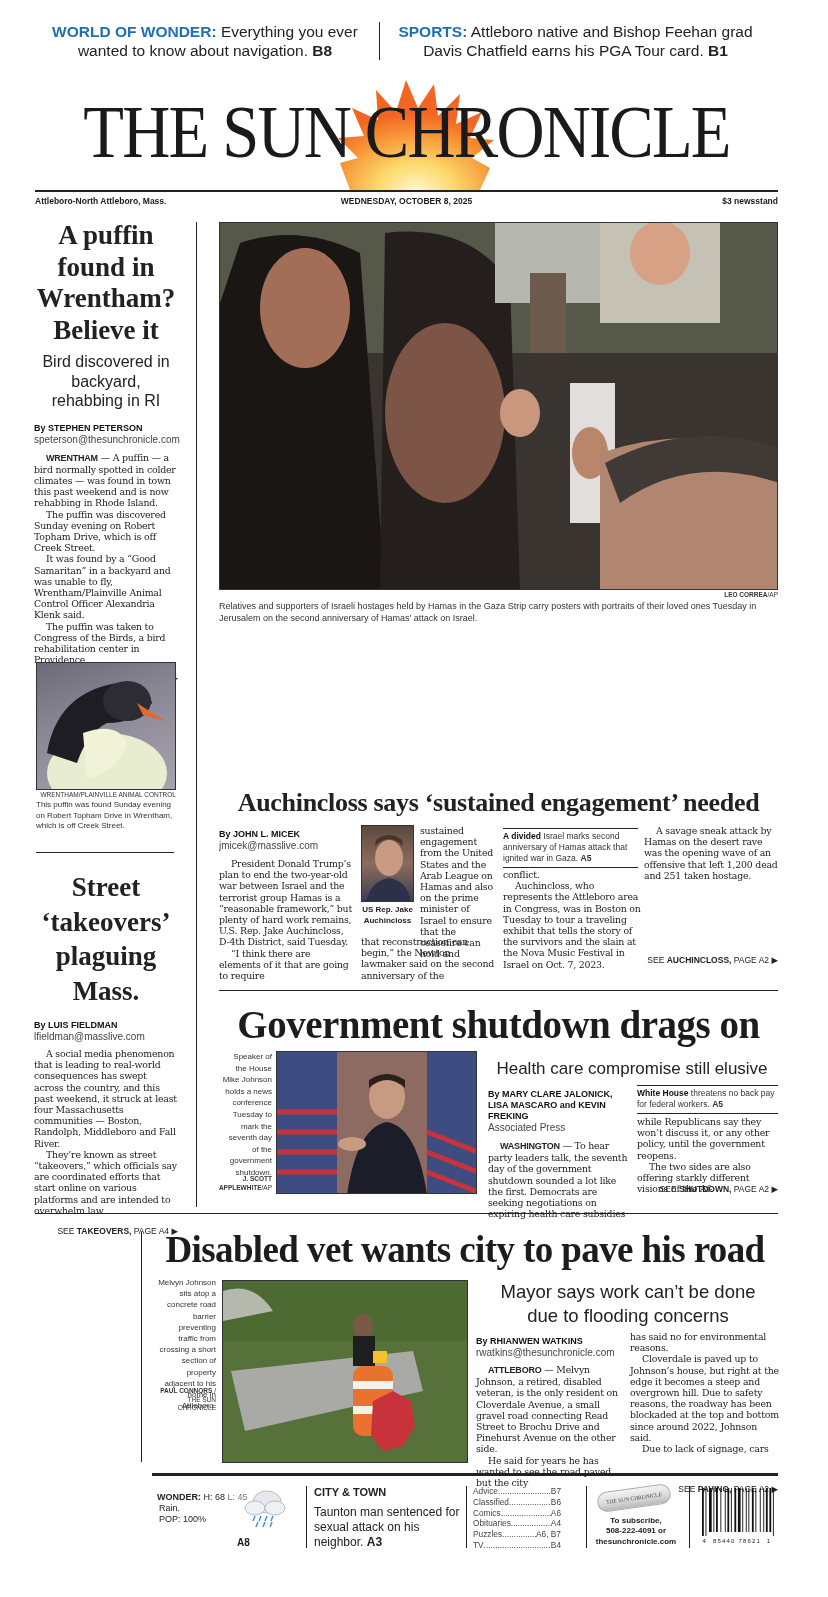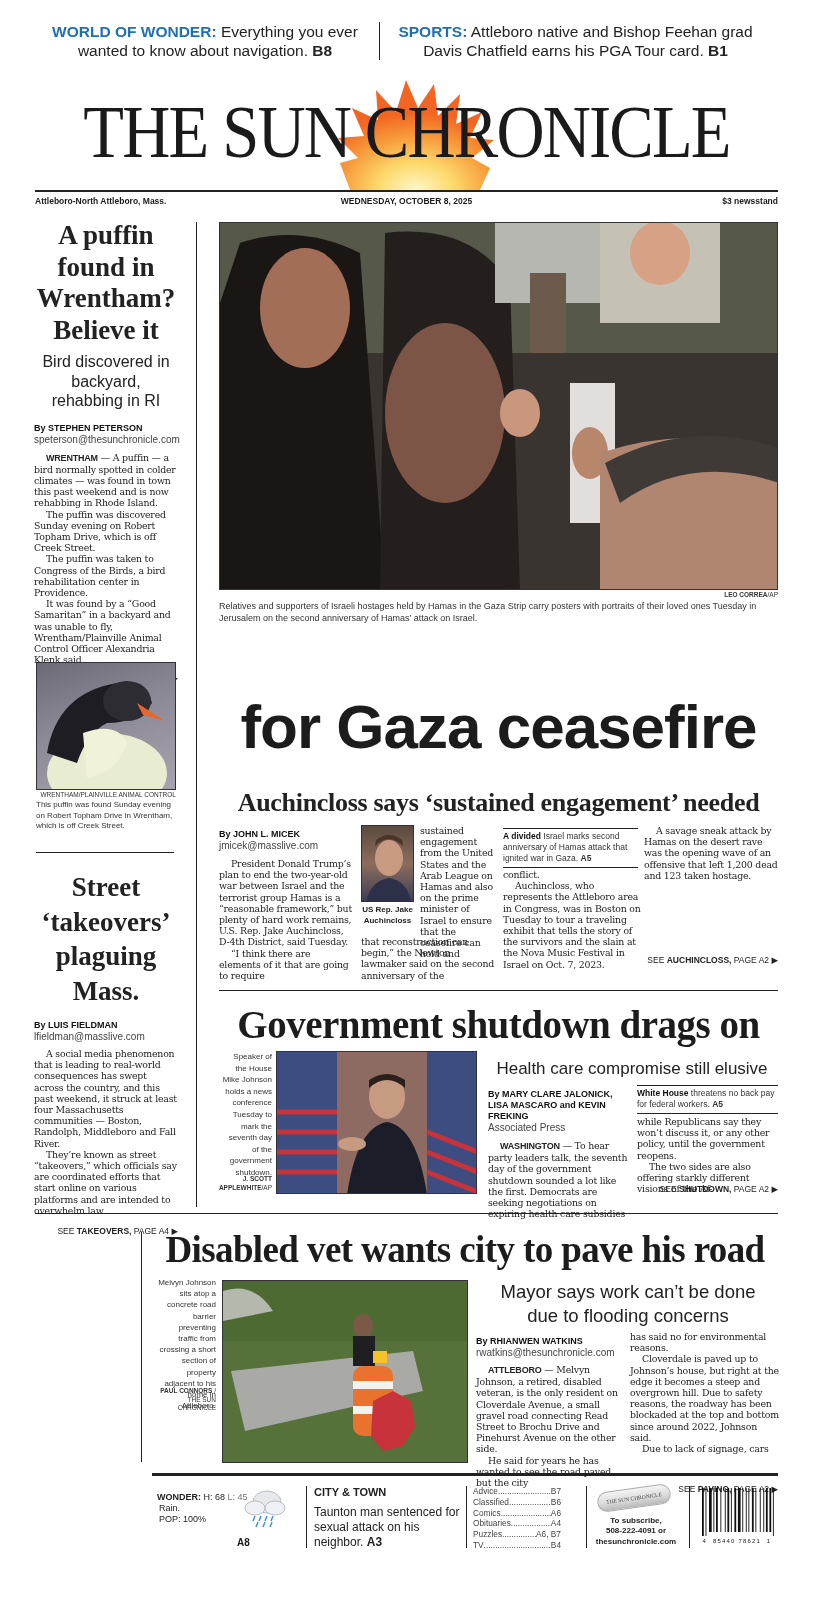--- a/index.html
+++ b/index.html
@@ -63,22 +63,22 @@
 <div class="abs rule-v" style="left:196px; top:222px; height:985px;"></div>
 
 <div class="abs" style="left:34px; top:220px; width:144px;">
   <h2 class="serif" style="text-align:center; font-size:27px; line-height:31.5px; font-weight:bold; color:#222;">A puffin found in Wrentham? Believe it</h2>
   <div class="sans" style="text-align:center; font-size:16px; line-height:19.5px; margin-top:6px; color:#222;">Bird discovered in backyard, rehabbing in RI</div>
   <div class="byline" style="margin-top:12px;">By STEPHEN PETERSON</div>
   <div class="email">speterson@thesunchronicle.com</div>
   <div class="body-text" style="margin-top:7px;">
     <p><span class="dateline">WRENTHAM</span> <span>— A puffin — a bird normally spotted in colder climates — was found in town this past weekend and is now rehabbing in Rhode Island.</span></p>
     <p>The puffin was discovered Sunday evening on Robert Topham Drive, which is off Creek Street.</p>
+    <p>It was found by a “Good Samaritan” in a backyard and was unable to fly, Wrentham/Plainville Animal Control Officer Alexandria Klenk said.</p>
     <p>The puffin was taken to Congress of the Birds, a bird rehabilitation center in Providence.</p>
-    <p>It was found by a “Good Samaritan” in a backyard and was unable to fly, Wrentham/Plainville Animal Control Officer Alexandria Klenk said.</p>
   </div>
   <div class="see" style="margin-top:8px;">
     <span>SEE</span>
     <b>PUFFIN,</b>
     <span>PAGE A2</span>
     <span>▶</span>
   </div>
 </div>
 
 <div class="abs photo" style="left:36px; top:662px; width:140px; height:128px; background:linear-gradient(160deg,#6d6a78 0%,#8a8795 40%,#a7a4ad 100%);">
@@ -130,21 +130,20 @@
     <path d="M385 240 Q470 195 559 225 L559 260 Q470 230 400 280 Z" fill="#403a37"></path>
   </svg>
 </div>
 <div class="abs credit" style="left:600px; top:591px; width:178px; text-align:right;">
   <b>LEO CORREA</b><span>/AP</span>
 </div>
 <div class="abs caption" style="left:219px; top:600px; width:560px; font-size:9px; line-height:12px;">Relatives and supporters of Israeli hostages held by Hamas in the Gaza Strip carry posters with portraits of their loved ones Tuesday in Jerusalem on the second anniversary of Hamas’ attack on Israel.</div>
 
 <h1 class="abs sans" style="left:219px; top:637px; width:559px; text-align:center; font-size:62px; line-height:60px; font-weight:bold; letter-spacing:-1px; color:#1c1c1c;">
   <br>
-  <span>for Gaza ceasefire</span>
 </h1>
 <h3 class="abs serif" style="left:219px; top:788px; width:559px; text-align:center; font-size:26px; line-height:30px; font-weight:bold; color:#222; letter-spacing:-0.3px;">Auchincloss says ‘sustained engagement’ needed</h3>
 
 <div class="abs" style="left:219px; top:829px; width:133px;">
   <div class="byline">By JOHN L. MICEK</div>
   <div class="email">jmicek@masslive.com</div>
   <div class="body-text" style="margin-top:7px;">
     <p>President Donald Trump’s plan to end the two-year-old war between Israel and the terrorist group Hamas is a “reasonable framework,” but plenty of hard work remains, U.S. Rep. Jake Auchincloss, D-4th District, said Tuesday.</p>
     <p>“I think there are elements of it that are going to require</p>
   </div>
@@ -164,21 +163,21 @@
 
 <div class="abs refer" style="left:503px; top:828px; width:135px;">
   <span class="first"><span class="k">A divided</span> <span>Israel marks second anniversary of Hamas attack that ignited war in Gaza.</span> <b>A5</b></span>
 </div>
 <div class="abs body-text" style="left:503px; top:869px; width:138px;">
   <p class="noind">conflict.</p>
   <p>Auchincloss, who represents the Attleboro area in Congress, was in Boston on Tuesday to tour a traveling exhibit that tells the story of the survivors and the slain at the Nova Music Festival in Israel on Oct. 7, 2023.</p>
 </div>
 
 <div class="abs body-text" style="left:644px; top:825px; width:136px;">
-  <p>A savage sneak attack by Hamas on the desert rave was the opening wave of an offensive that left 1,200 dead and 123 taken hostage.</p>
+  <p>A savage sneak attack by Hamas on the desert rave was the opening wave of an offensive that left 1,200 dead and 251 taken hostage.</p>
 </div>
 <div class="abs see" style="left:600px; top:955px; width:178px;">
   <span>SEE</span>
   <b>AUCHINCLOSS,</b>
   <span>PAGE A2</span>
   <span>▶</span>
 </div>
 
 <div class="abs" style="left:219px; top:990px; width:559px; height:1px; background:#222;"></div>
 

